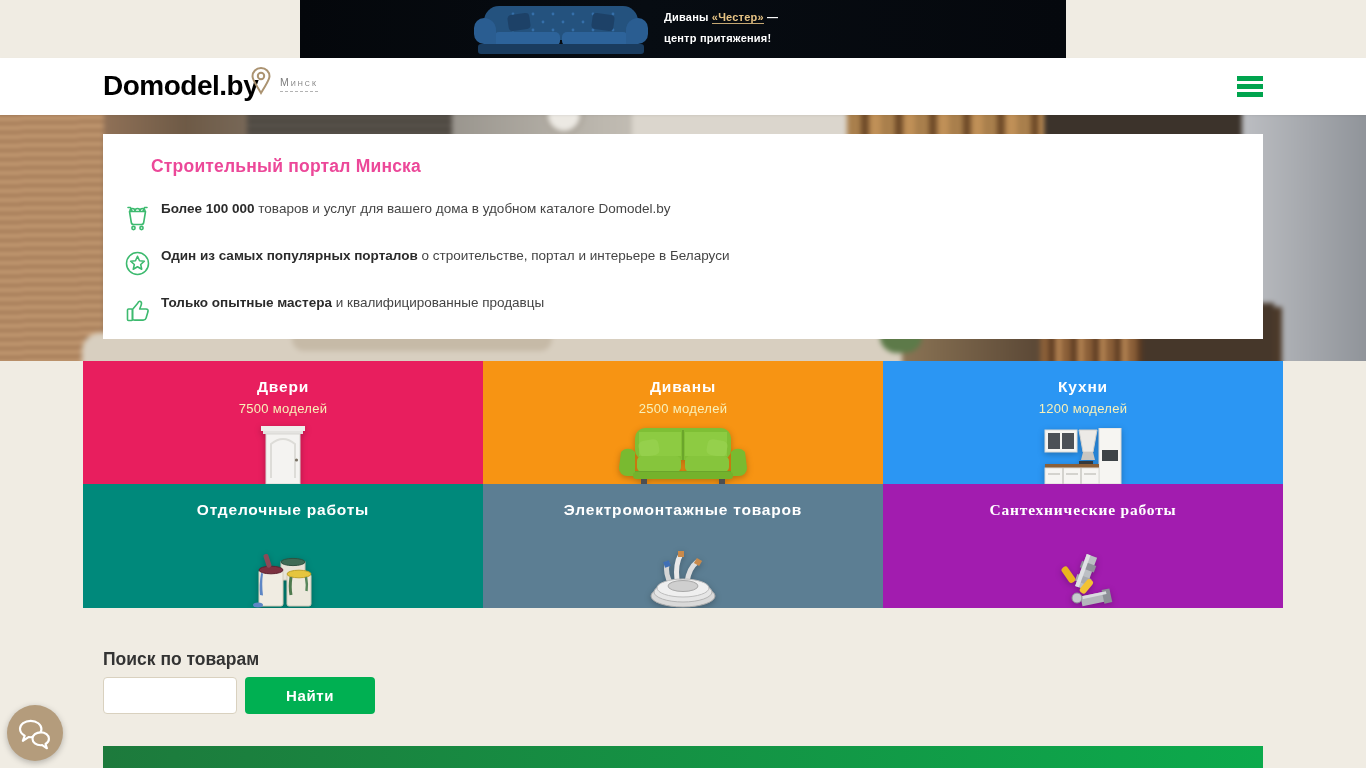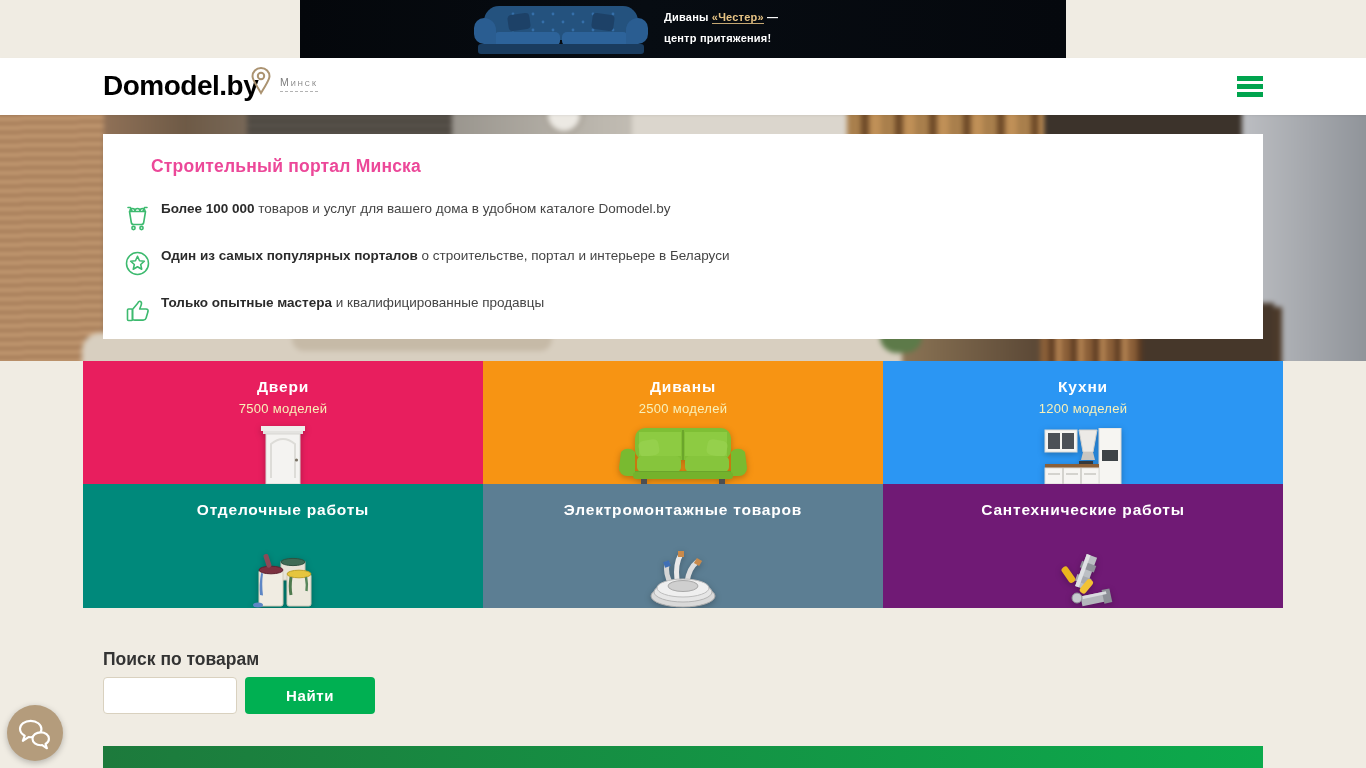--- a/index.html
+++ b/index.html
@@ -299,21 +299,21 @@
           <rect x="17" y="11" width="6" height="6" fill="#3f6fb5" stroke="none" transform="rotate(-20 20 14)"></rect>
         </g>
         <ellipse cx="36" cy="46" rx="32" ry="11" fill="#d9d9d9" stroke="#ababab"></ellipse>
         <ellipse cx="36" cy="42" rx="29" ry="10" fill="#e6e6e6" stroke="#b5b5b5"></ellipse>
         <ellipse cx="36" cy="38" rx="26" ry="9" fill="#efefef" stroke="#bdbdbd"></ellipse>
         <ellipse cx="36" cy="36" rx="15" ry="5.5" fill="#cfcfcf" stroke="#a8a8a8"></ellipse>
       </svg>
     </span>
   </div>
 
-  <div class="tile" style="background-color: #701a75;">
+  <div class="tile" style="background-color: #a21caf; font-family: Liberation Serif, serif;">
     <div class="tile-title">Сантехнические работы</div>
     <div class="tile-sub"></div>
     <span class="tile-img">
       <svg width="60" height="56" viewBox="0 0 60 56">
         <g transform="rotate(20 30 24)">
           <rect x="26" y="2" width="11" height="34" fill="#bcbfc4"></rect>
           <rect x="24" y="10" width="15" height="7" fill="#90939a"></rect>
           <rect x="24" y="24" width="15" height="7" fill="#a6a9af"></rect>
           <rect x="26" y="2" width="4" height="34" fill="#dfe1e4"></rect>
         </g>

